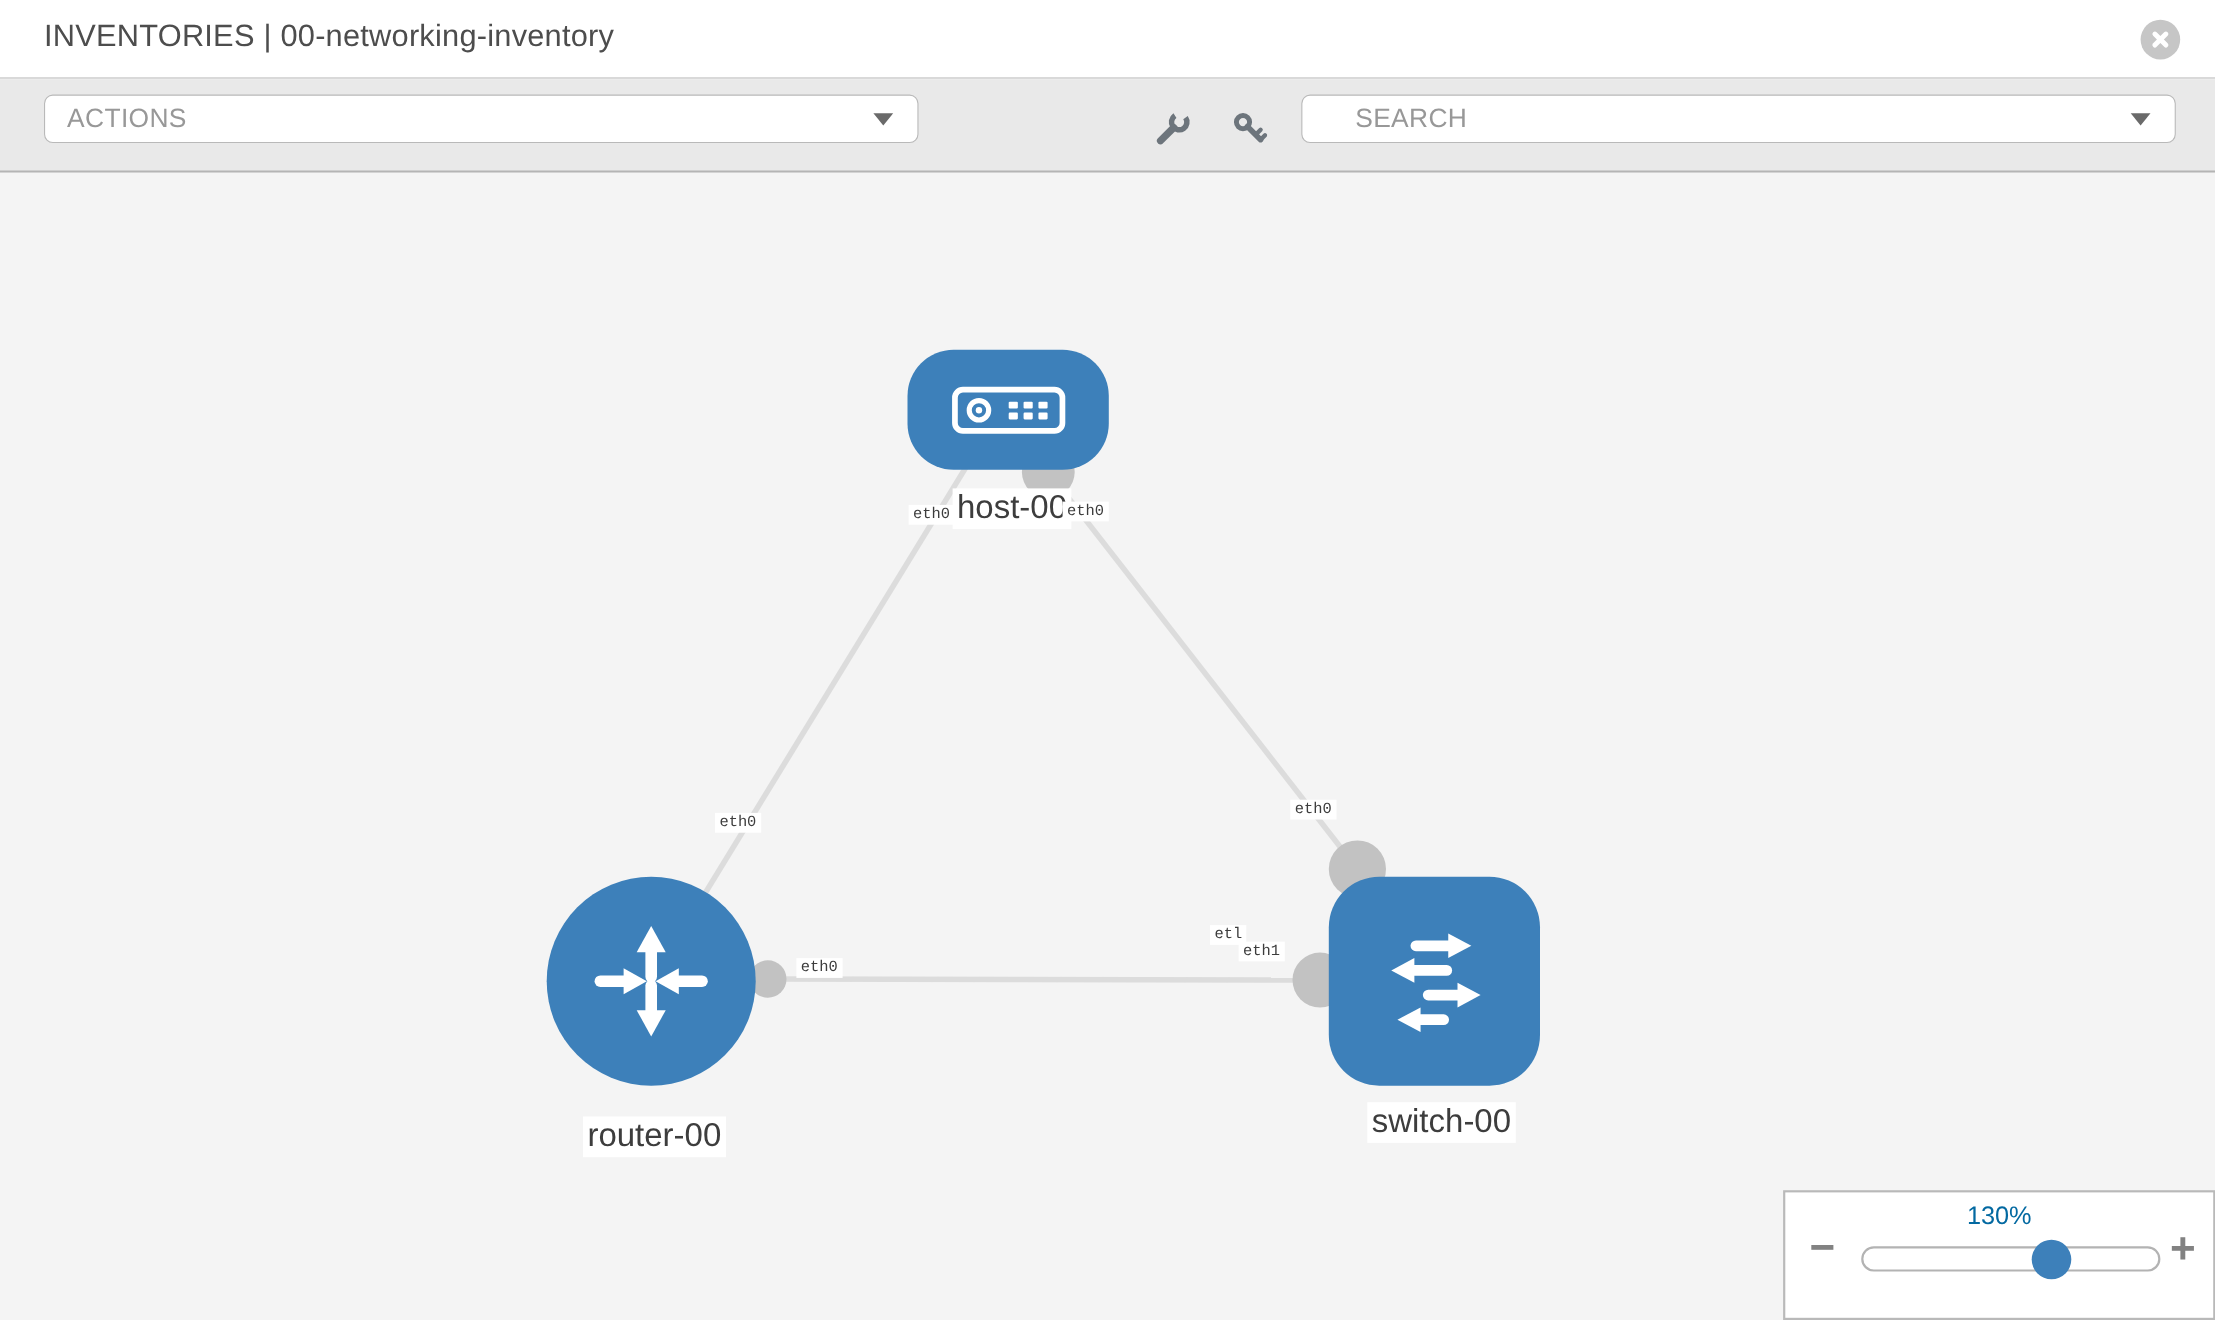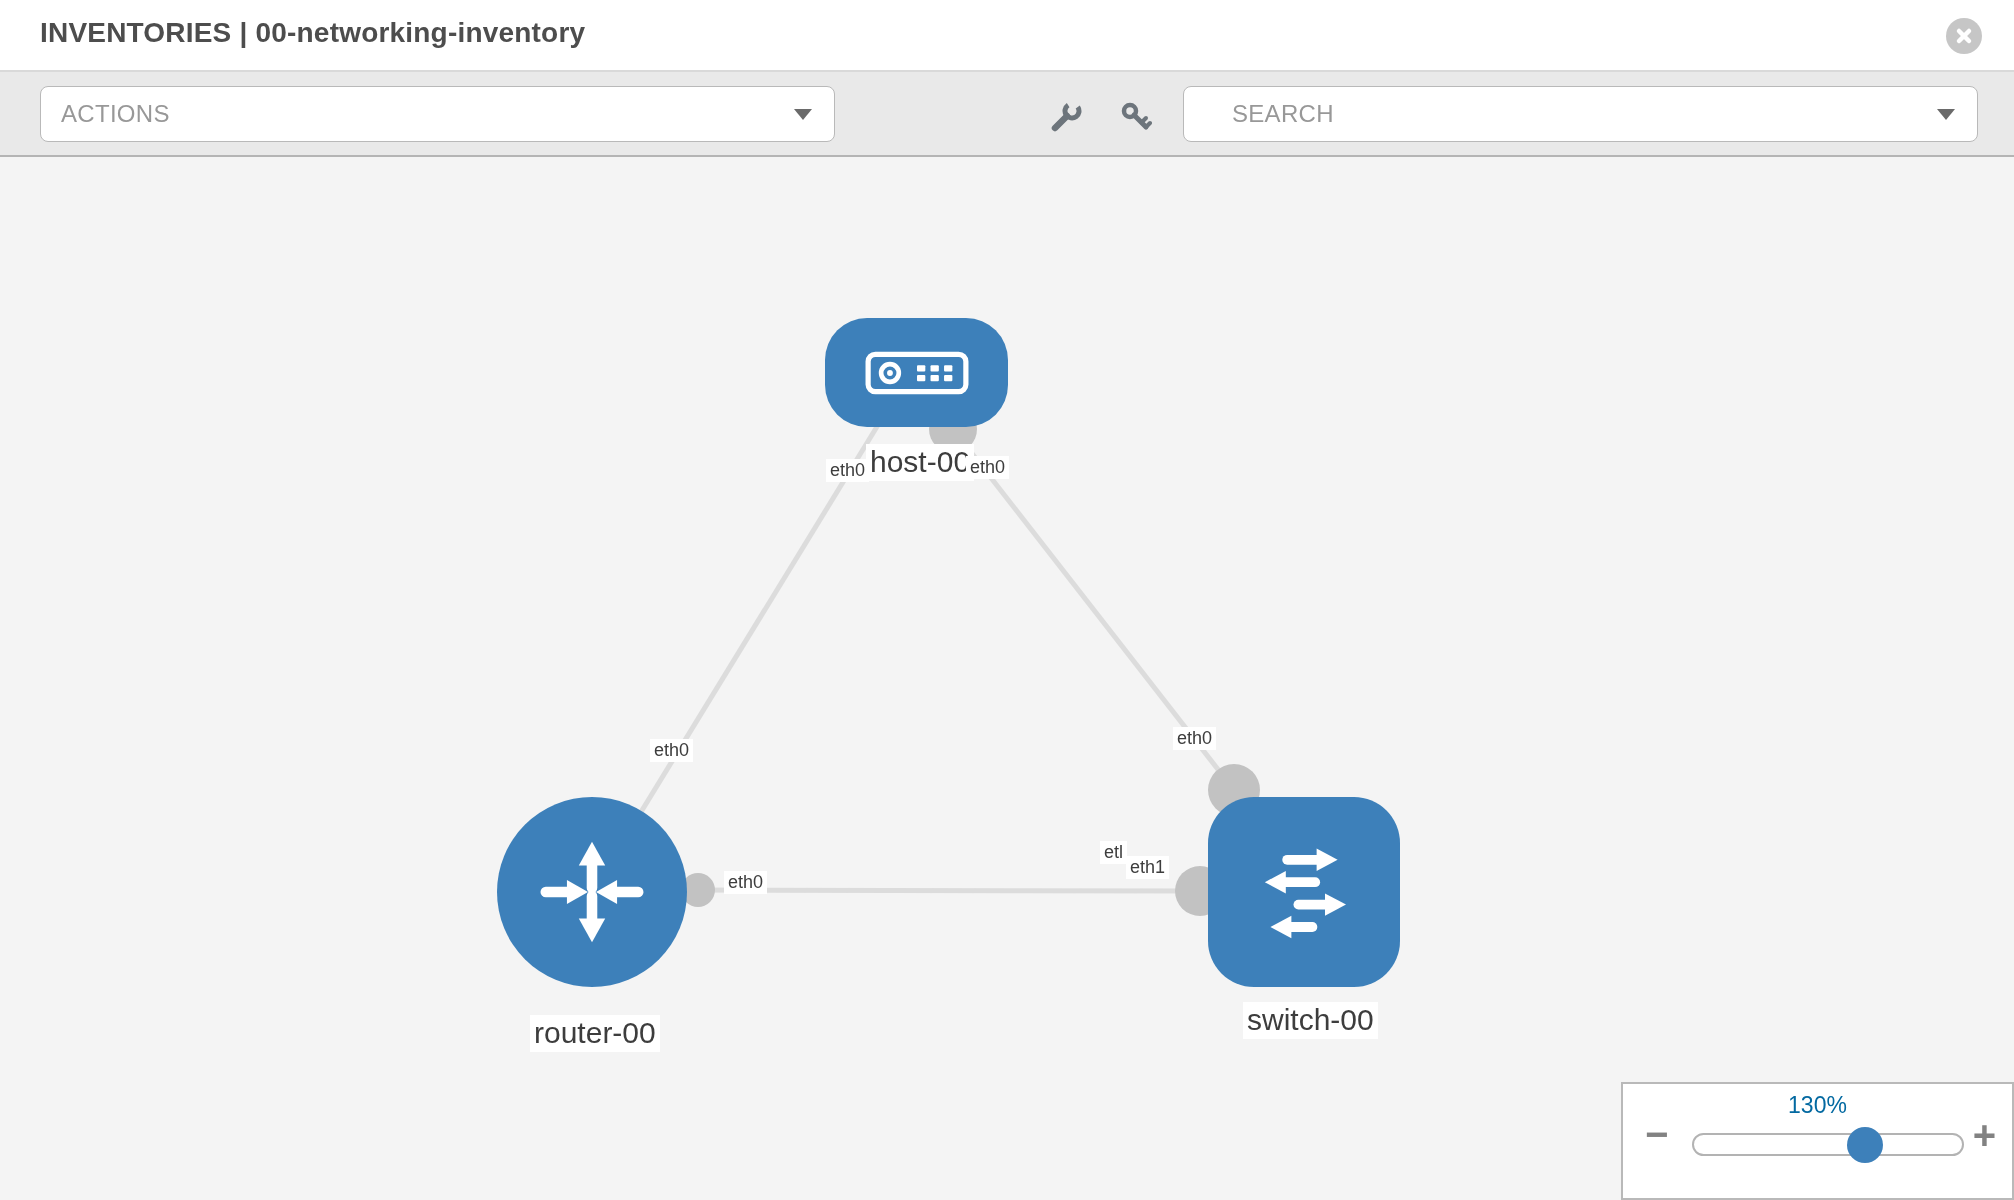--- a/index.html
+++ b/index.html
@@ -4,29 +4,29 @@
 <style>
   * { margin:0; padding:0; box-sizing:border-box; }
   html,body { width:2014px; height:1200px; overflow:hidden; background:#fff;
     font-family:"Liberation Sans","DejaVu Sans",sans-serif; }
   .app { position:relative; width:2014px; height:1200px; }
 
   
   .header { position:absolute; left:0; top:0; width:2014px; height:72px;
     background:#ffffff; border-bottom:2px solid #d9d9d9; }
   .header-title { position:absolute; left:40px; top:17px; font-size:28px;
-    font-weight:bold; color:#4d4d4d; letter-spacing:.2px; }
+    font-weight:normal; color:#4d4d4d; letter-spacing:.2px; }
   .close-btn { position:absolute; right:32px; top:18px; width:36px; height:36px;
     border-radius:50%; background:#c6c6c6; cursor:pointer;
     display:flex; align-items:center; justify-content:center; }
 
   
   .toolbar { position:absolute; left:0; top:72px; width:2014px; height:85px;
     background:#e9e9e9; border-bottom:2px solid #b4b4b4; }
-  .select { position:absolute; top:14px; height:56px; width:795px; background:#fff;
+  .select { position:absolute; top:14px; height:44px; width:795px; background:#fff;
     border:1px solid #b9b9b9; border-radius:8px; display:flex; align-items:center;
     padding:0 22px 0 20px; cursor:pointer; }
   .select-actions { left:40px; }
   .select-search  { left:1183px;padding-left:48px; }
   .select-label { font-size:24px; color:#989898; flex:1; letter-spacing:.3px; }
   .caret { width:0; height:0; border-left:9px solid transparent;
     border-right:9px solid transparent; border-top:11px solid #6a6a6a; }
   .tool-icon { position:absolute; top:29px; width:32px; height:32px; cursor:pointer; }
   .tool-wrench { left:1050px; }
   .tool-key    { left:1120px; }
@@ -36,21 +36,21 @@
     background:#f4f4f4; }
   .edges-svg { position:absolute; left:0; top:0; }
   .node { position:absolute; display:flex; align-items:center; justify-content:center;
     background:#3d80ba; cursor:pointer; }
   .node-host   { left:825px; top:161px; width:183px; height:109px; border-radius:42px; }
   .node-router { left:497px; top:640px; width:190px; height:190px; border-radius:50%; }
   .node-switch { left:1208px; top:640px; width:192px; height:190px; border-radius:46px; }
   .lbl { position:absolute; background:#ffffff; color:#3d3d3d; white-space:nowrap;
     padding:1px 4px; line-height:1.15; }
   .node-lbl { font-size:30px; }
-  .if-lbl { font-size:18px; }
+  .if-lbl { font-size:14px;font-family:Liberation Mono, monospace; }
   .lbl-host   { left:866px; top:287px; }
   .lbl-router { left:530px; top:840px;margin-top:18px; }
   .lbl-switch { left:1243px; top:845px; }
   .if-a { left:826px;  top:302px; }
   .if-b { left:966px;  top:299px; }
   .if-c { left:650px;  top:582px; }
   .if-d { left:1173px; top:570px; }
   .if-e { left:724px;  top:714px; }
   .if-f { left:1100px; top:684px; }
   .if-g { left:1126px; top:699px; z-index:5; }

